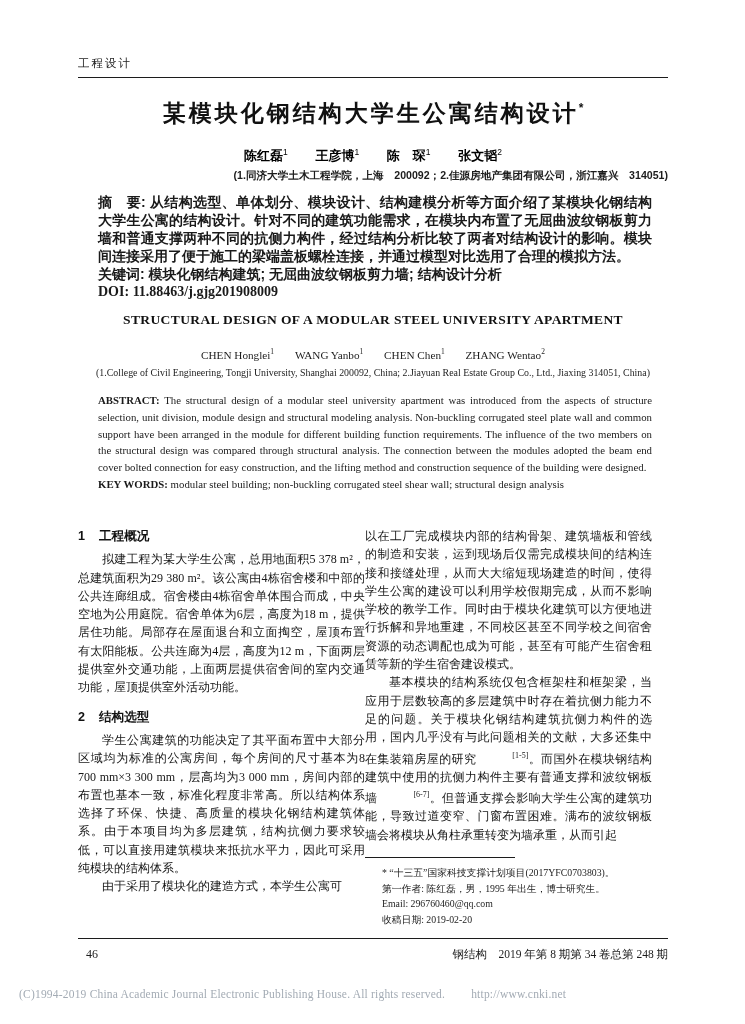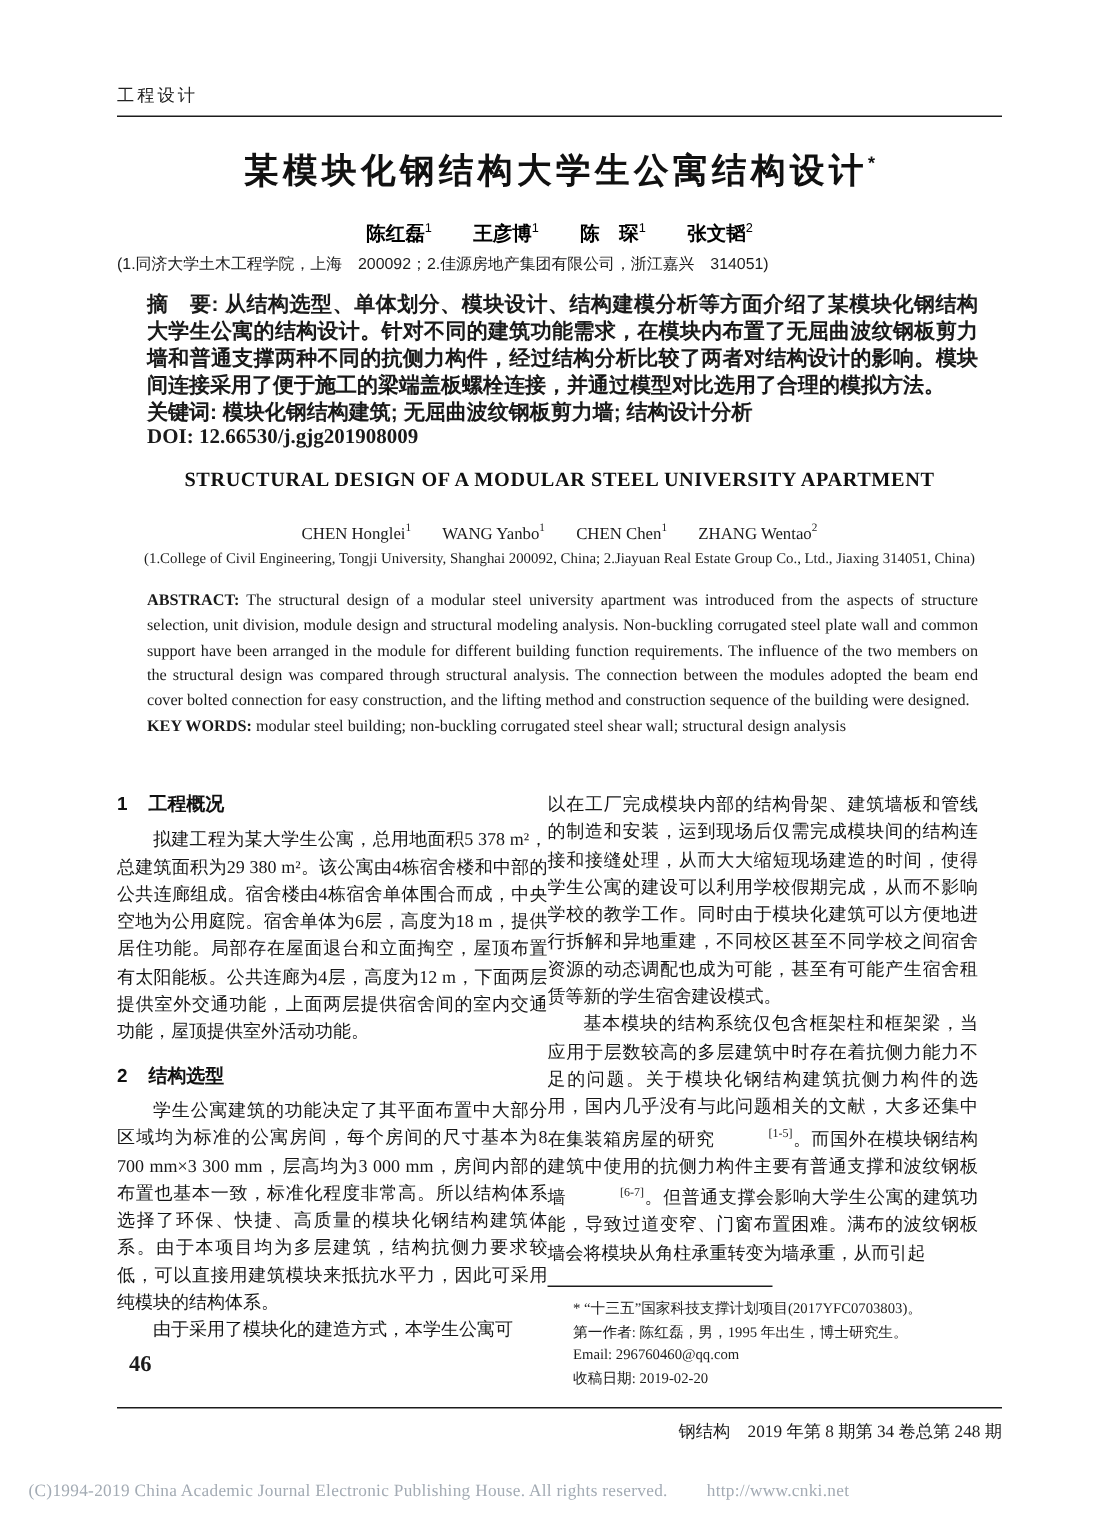--- a/index.html
+++ b/index.html
@@ -21,23 +21,23 @@
   }
   .title-cn sup { font-size:12px; letter-spacing:0; }
   .authors-cn {
     position:absolute; top:147px; left:78px; width:590px; text-align:center;
     font-family:"Liberation Sans","DejaVu Sans",sans-serif;
     font-size:13px; font-weight:700; color:#000000;
   }
   .authors-cn .au { margin:0 12px; }
   .authors-cn sup { font-size:8.5px; font-weight:400; }
   .affil-cn {
-    position:absolute; top:169px; left:78px; width:590px; text-align:left;
+    position:absolute; top:169px; left:78px; width:590px; text-align:right;
     font-family:"Liberation Sans","DejaVu Sans",sans-serif;
-    font-size:10.6px; font-weight:400; color:#1c1c1c;
+    font-size:10.6px; font-weight:700; color:#1c1c1c;
   }
   .abstract-block {
     position:absolute; top:193px; left:98px; width:554px;
     font-family:"Liberation Sans","DejaVu Sans",sans-serif;
     font-size:14px; font-weight:600; line-height:18px;
     text-align:justify; color:#1a1a1a;
   }
   .abstract-block .lbl { font-weight:700; }
   .kw-line, .doi-line { text-align:left; }
   .doi-line { font-family:"Liberation Serif","DejaVu Serif",serif; font-weight:700; }
@@ -75,21 +75,21 @@
   .col h3.h-second { margin-top:11px; }
   .col p { margin:0; text-indent:2em; }
   .col p.noindent { text-indent:0; }
   .col sup { font-size:8px;margin-left:36px; }
   .fn-rule { width:150px; border-top:1.4px solid #1c1c1c; margin:13px 0 7px 0; }
   .footnote {
     font-size:9.8px; line-height:15.6px; text-align:left;
     padding-left:17px; color:#1c1c1c;
   }
   .footer-rule { position:absolute; top:938px; left:78px; width:590px; border-top:1.6px solid #1c1c1c; }
-  .page-num { position:absolute; top:902px; left:86px; font-size:15px; color:#1c1c1c;font-weight:bold; }
+  .page-num { position:absolute; top:947px; left:86px; font-size:12px; color:#1c1c1c; }
   .journal-info { position:absolute; top:947px; left:78px; width:590px; text-align:right; font-size:11.5px; color:#1c1c1c; }
   .copyright {
     position:absolute; top:988px; left:19px; width:720px;
     font-size:11.5px; color:#a3abb4; letter-spacing:0.2px;
   }
   .copyright .url { margin-left:26px; }
 </style>
 </head>
 <body>
 
@@ -105,21 +105,21 @@
     <span class="au"><span>王彦博</span><sup>1</sup></span>
     <span class="au"><span>陈　琛</span><sup>1</sup></span>
     <span class="au"><span>张文韬</span><sup>2</sup></span>
   </div>
 
   <div class="affil-cn">(1.同济大学土木工程学院，上海　200092；2.佳源房地产集团有限公司，浙江嘉兴　314051)</div>
 
   <div class="abstract-block">
     <div><span class="lbl">摘　要:</span> <span>从结构选型、单体划分、模块设计、结构建模分析等方面介绍了某模块化钢结构大学生公寓的结构设计。针对不同的建筑功能需求，在模块内布置了无屈曲波纹钢板剪力墙和普通支撑两种不同的抗侧力构件，经过结构分析比较了两者对结构设计的影响。模块间连接采用了便于施工的梁端盖板螺栓连接，并通过模型对比选用了合理的模拟方法。</span></div>
     <div class="kw-line"><span class="lbl">关键词:</span> <span>模块化钢结构建筑; 无屈曲波纹钢板剪力墙; 结构设计分析</span></div>
-    <div class="doi-line"><span>DOI:</span> <span>12.66530/j.gjg201908009</span></div>
+    <div class="doi-line"><span>DOI:</span> <span>11.88463/j.gjg201908009</span></div>
   </div>
 
   <div class="title-en">STRUCTURAL DESIGN OF A MODULAR STEEL UNIVERSITY APARTMENT</div>
 
   <div class="authors-en">
     <span class="au"><span>CHEN Honglei</span><sup>1</sup></span>
     <span class="au"><span>WANG Yanbo</span><sup>1</sup></span>
     <span class="au"><span>CHEN Chen</span><sup>1</sup></span>
     <span class="au"><span>ZHANG Wentao</span><sup>2</sup></span>
   </div>

